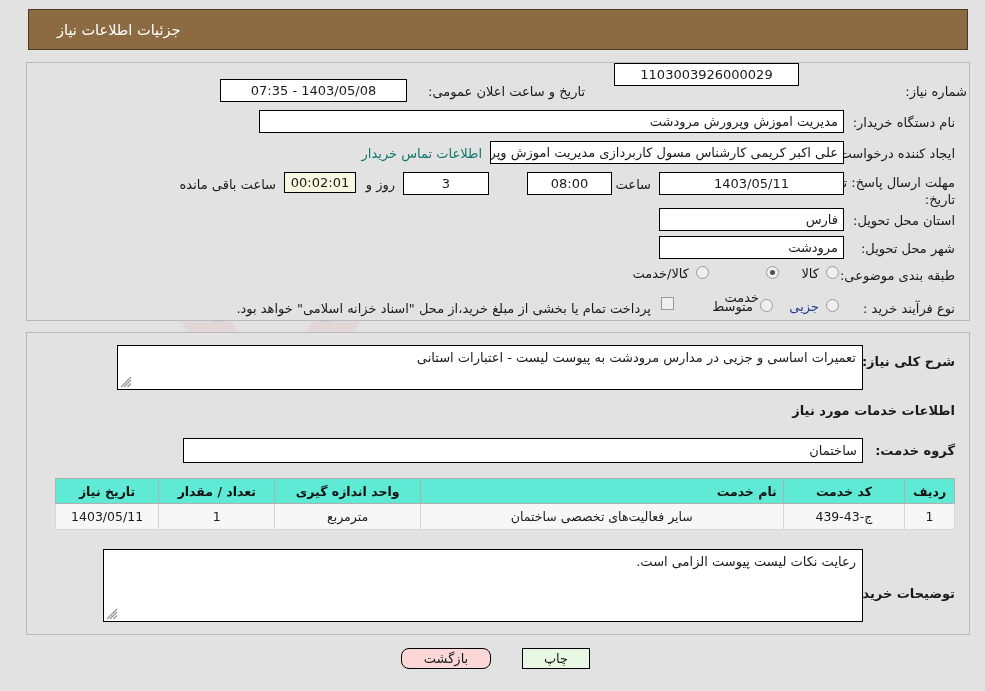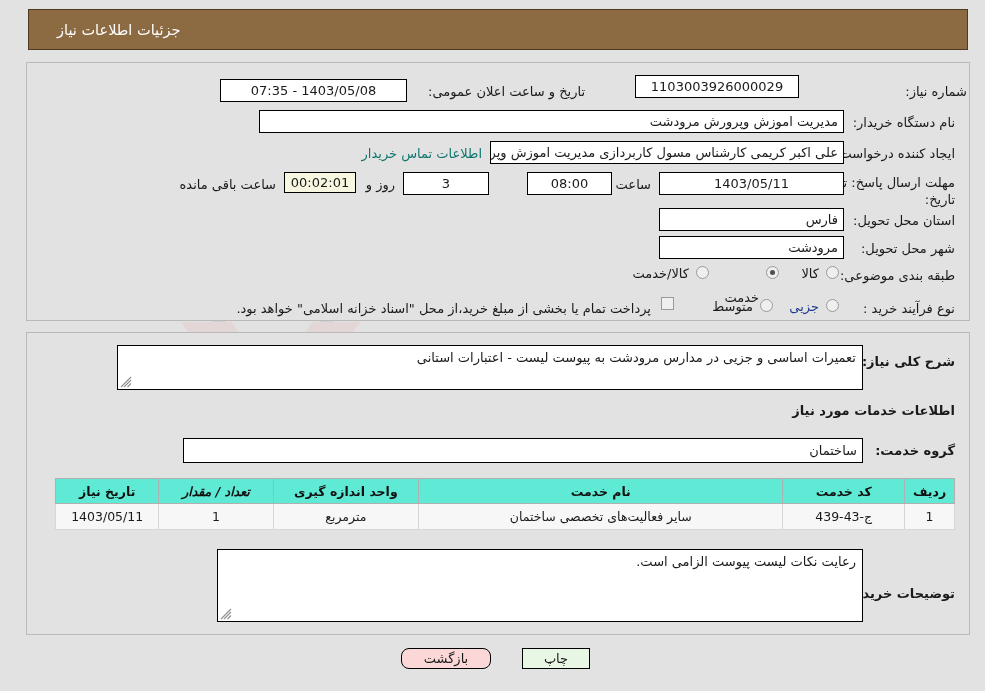--- a/index.html
+++ b/index.html
@@ -225,21 +225,21 @@
 
 <div class="page">
 
   <div class="header-bar">
     <div class="header-title">جزئیات اطلاعات نیاز</div>
   </div>
 
   <div class="panel" id="panel-top">
 
     <span class="lbl" style="right:2px; top:21px;">شماره نیاز:</span>
-    <div class="fld center" style="right:170px; top:12px; width:164px; height:23px;margin-left:40px;">1103003926000029</div>
+    <div class="fld center" style="right:170px; top:0; width:185px; height:23px;margin-left:40px;">1103003926000029</div>
 
     <span class="lbl" style="right:384px; top:21px;">تاریخ و ساعت اعلان عمومی:</span>
     <div class="fld center" style="right:562px; top:16px; width:187px; height:23px;">1403/05/08 - 07:35</div>
 
     <span class="lbl" style="right:14px; top:52px;">نام دستگاه خریدار:</span>
     <div class="fld right" style="right:125px; top:47px; width:585px; height:23px;">مدیریت اموزش وپرورش مرودشت</div>
 
     <span class="lbl" style="right:14px; top:83px;">ایجاد کننده درخواست:</span>
     <div class="fld right" style="right:125px; top:78px; width:354px; height:23px;">علی اکبر کریمی کارشناس مسول کاربردازی مدیریت اموزش وپرورش مرودشت</div>
     <a class="link" style="right:487px; top:83px;">اطلاعات تماس خریدار</a>
@@ -298,40 +298,40 @@
     <span class="lbl lbl-bold" style="right:14px; top:70px;">اطلاعات خدمات مورد نیاز</span>
 
     <span class="lbl lbl-bold" style="right:14px; top:110px;">گروه خدمت:</span>
     <div class="fld right" style="right:106px; top:105px; width:680px; height:25px;">ساختمان</div>
 
     <table class="tbl" style="right:14px; top:145px; width:900px;">
       <thead>
         <tr>
           <th style="width:38px;">ردیف</th>
           <th style="width:122px;">کد خدمت</th>
-          <th style="width:395px;">نام خدمت</th>
+          <th style="width:395px;text-align:right;">نام خدمت</th>
           <th style="width:140px;">واحد اندازه گیری</th>
-          <th style="width:110px;font-style:italic;">تعداد / مقدار</th>
+          <th style="width:110px;">تعداد / مقدار</th>
           <th style="width:95px;">تاریخ نیاز</th>
         </tr>
       </thead>
       <tbody>
         <tr>
           <td>1</td>
           <td>ج-43-439</td>
           <td>سایر فعالیت‌های تخصصی ساختمان</td>
           <td>مترمربع</td>
           <td>1</td>
           <td>1403/05/11</td>
         </tr>
       </tbody>
     </table>
 
     <span class="lbl lbl-bold" style="right:14px; top:253px;">توضیحات خریدار:</span>
-    <div class="ta" style="right:106px; top:216px; width:646px; height:73px;">
+    <div class="ta" style="right:106px; top:216px; width:760px; height:73px;">
       <span>رعایت نکات لیست پیوست الزامی است.</span>
       <svg class="grip" viewBox="0 0 12 12" xmlns="http://www.w3.org/2000/svg">
         <path d="M1 11 L11 1 M4 11 L11 4 M7.5 11 L11 7.5" stroke="#909090" stroke-width="1.1" fill="none"></path>
       </svg>
     </div>
   </div>
 
   <button class="btn btn-print" style="right:395px; top:648px; width:68px; height:21px;">چاپ</button>
   <button class="btn btn-back" style="right:494px; top:648px; width:90px; height:21px;border-radius:8px;">بازگشت</button>
 

